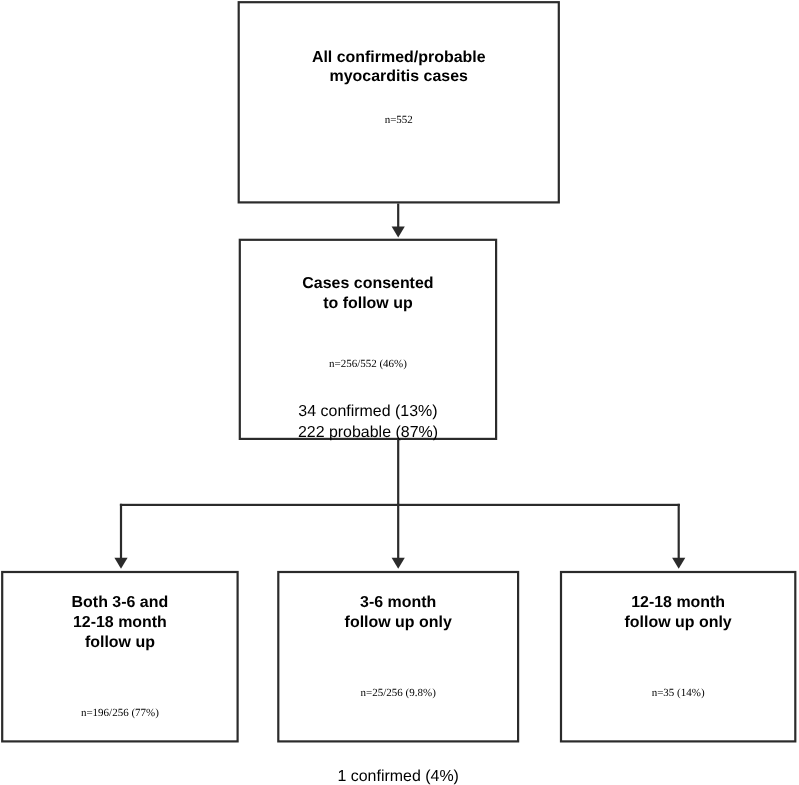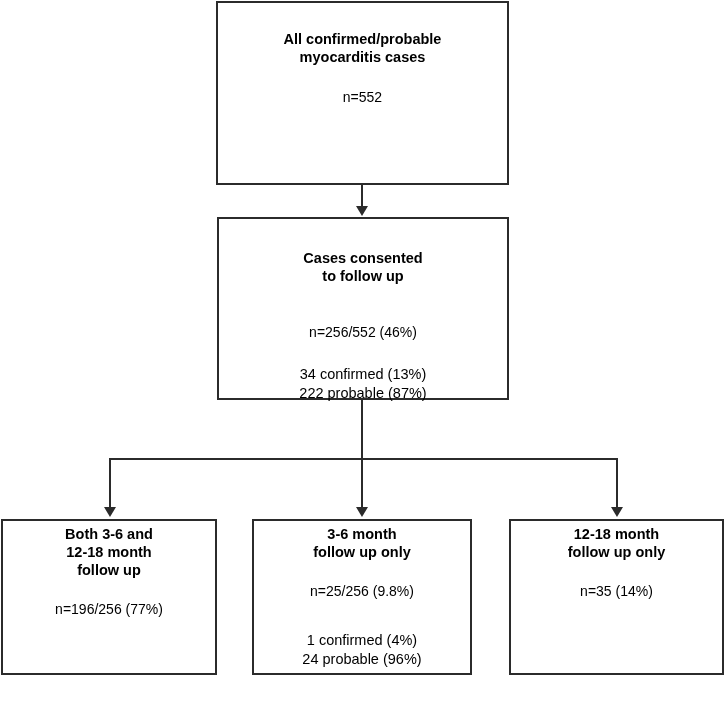--- a/index.html
+++ b/index.html
@@ -30,53 +30,54 @@
   }
   .fbox .title {
     font-weight: bold;
     font-size: 14.5px;
     line-height: 18px;
     text-align: center;
     white-space: pre-line;
   }
   .fbox .nline {
     font-weight: normal;
-    font-size: 14px;
+    font-size: 10px;
     line-height: 18px;
     text-align: center;
     white-space: nowrap;
+    font-family: Liberation Serif, serif;
   }
   .fbox .breakdown {
     font-weight: normal;
     font-size: 14.5px;
     line-height: 19px;
     text-align: center;
     white-space: pre-line;
   }
 
   
   #box-all-cases {
     left: 216px;  top: 1px;
     width: 293px; height: 184px;
-    padding-top: 27px;
+    padding-top: 40px;
   }
   #box-all-cases .nline      { margin-top: 22px; }
   #box-all-cases .breakdown  { margin-top: 22px; }
 
   
   #box-consented {
     left: 217px;  top: 217px;
-    width: 292px; height: 183px;
+    width: 235px; height: 183px;
     padding-top: 30px;
   }
   #box-consented .nline      { margin-top: 38px; }
   #box-consented .breakdown  { margin-top: 24px; }
 
   
-  .leaf { top: 519px; height: 156px; padding-top: 4px; }
+  .leaf { top: 519px; height: 156px; padding-top: 18px; gap: 26px; }
   #box-both   { left: 1px;   width: 216px; }
   #box-3to6   { left: 252px; width: 220px; }
   #box-12to18 { left: 509px; width: 215px; }
 
   .leaf .nline     { margin-top: 21px; }
   .leaf .breakdown { margin-top: 31px; }
 
   
   .vline {
     position: absolute;

